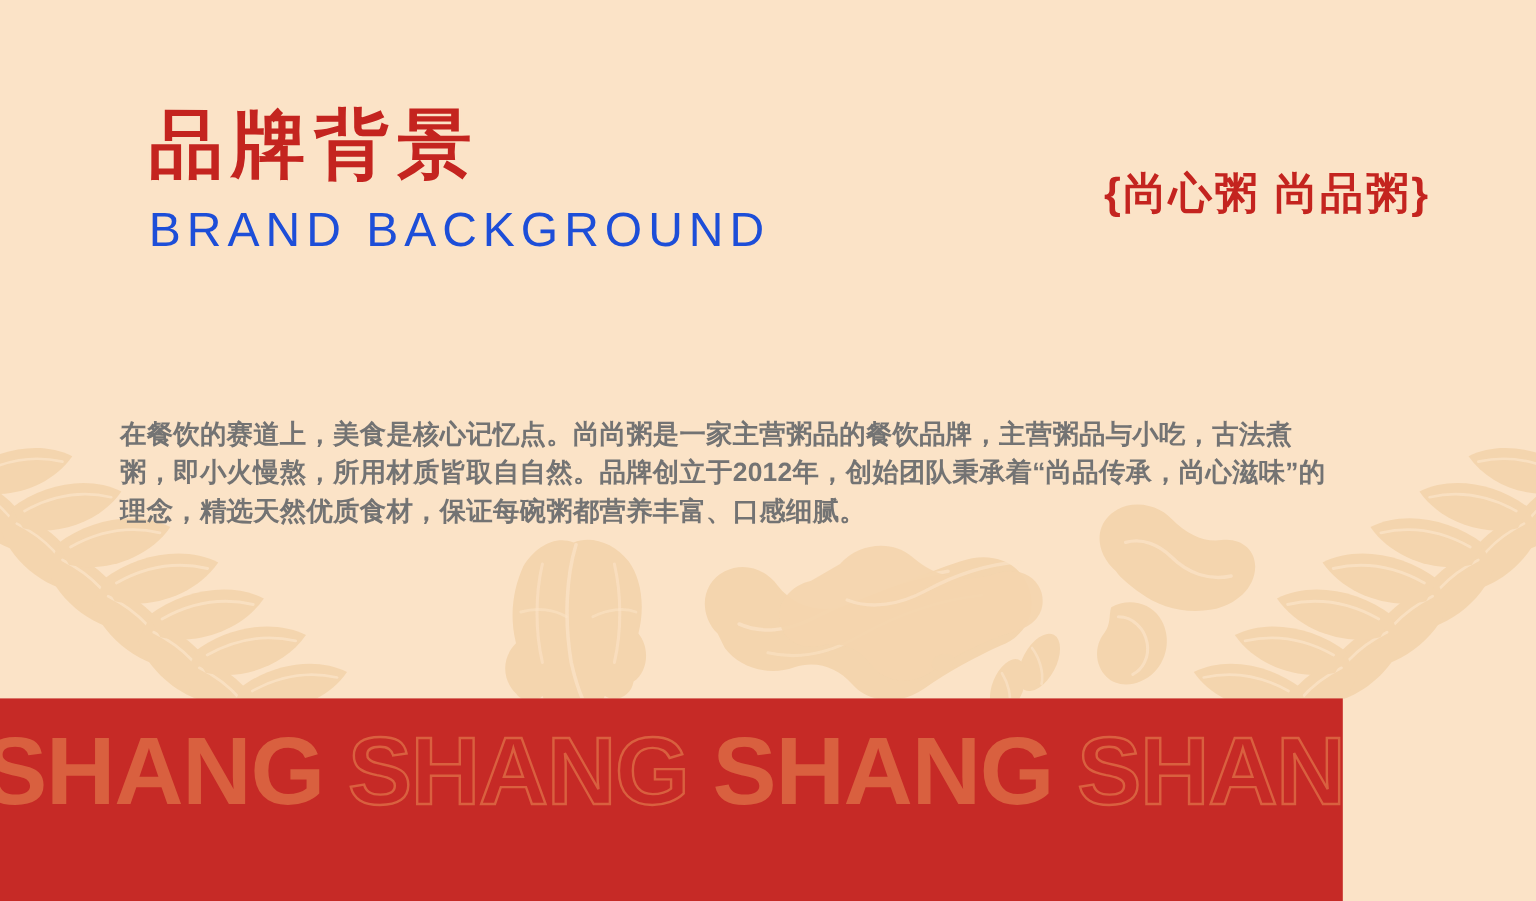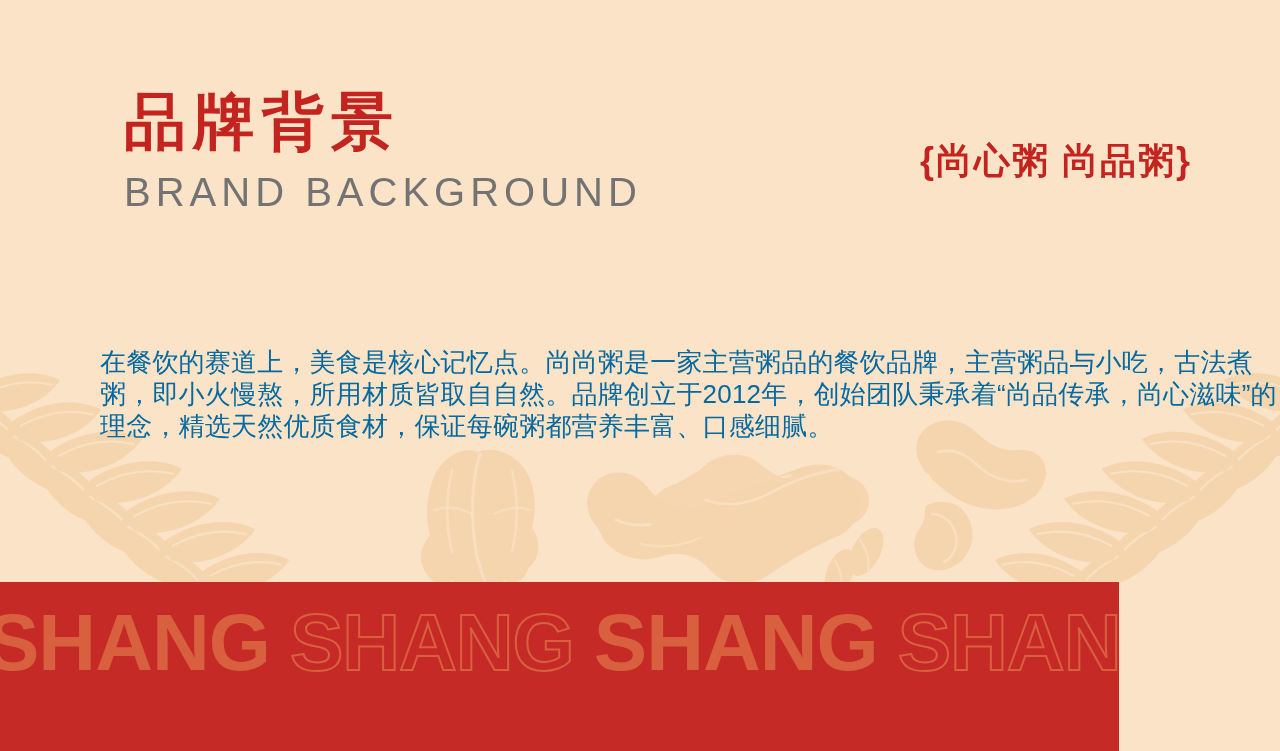--- a/index.html
+++ b/index.html
@@ -52,21 +52,21 @@
       -1.5px 1.5px 0 #FBE3C7,
        1.5px -1.5px 0 #FBE3C7,
       -1.5px -1.5px 0 #FBE3C7;
   }
 
   #title-en {
     margin-top:8px;
     font-size:40px;
     line-height:48px;
     font-weight:normal;
-    color:#737373;
+    color:#1d4ed8;
     letter-spacing:5px;
     white-space:nowrap;
   }
 
   #tagline {
     position:absolute;
     right:88px;
     top:142px;
     font-size:36px;
     line-height:38px;
@@ -78,24 +78,24 @@
 
   
   #body-copy {
     position:absolute;
     left:100px;
     top:346px;
     width:1082px;
   }
 
   .copy-line {
-    font-size:26px;
+    font-size:22px;
     line-height:32px;
-    font-weight:normal;
-    color:#0369a1;
+    font-weight:bold;
+    color:#737373;
     letter-spacing:0.2px;
     white-space:nowrap;
   }
 
   
   #banner {
     position:absolute;
     left:0;
     top:582px;
     width:1119px;

